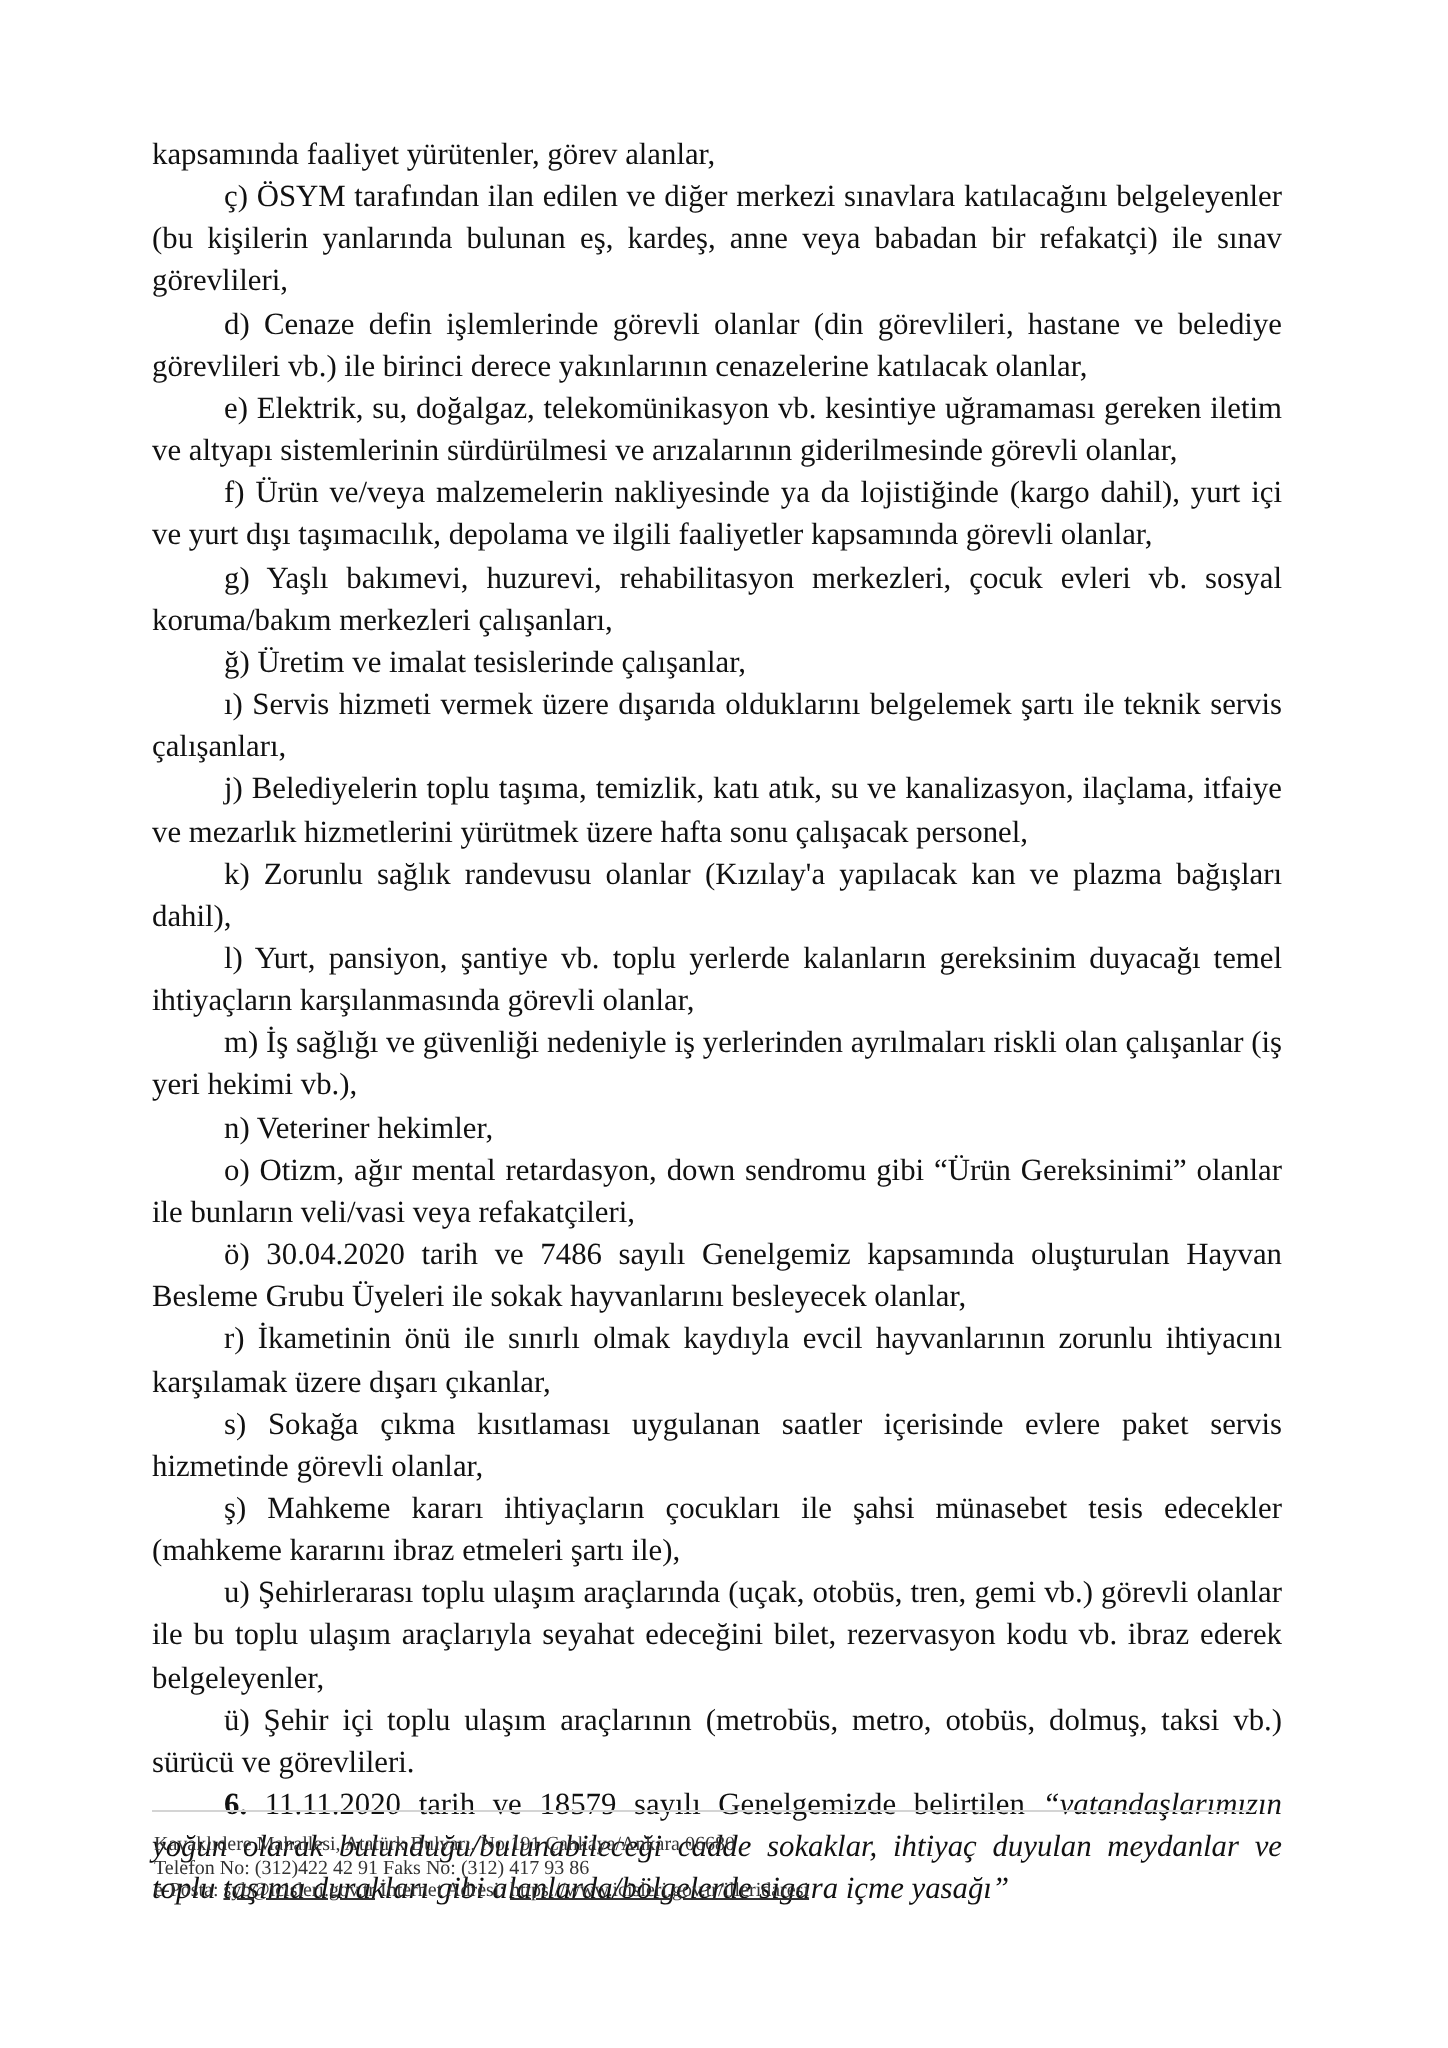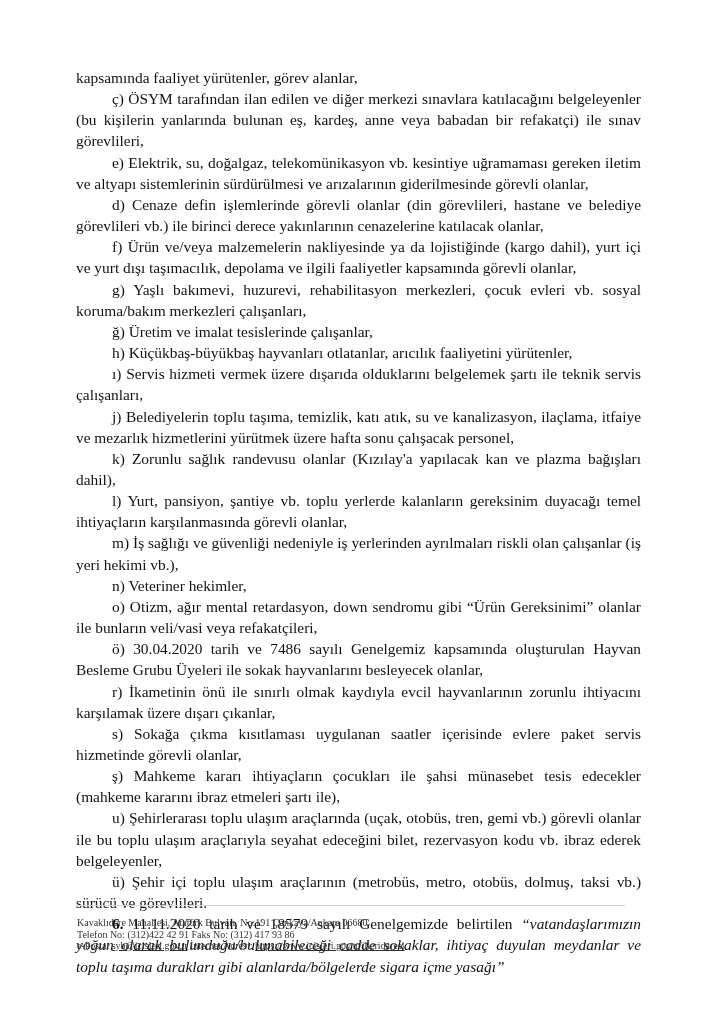--- a/index.html
+++ b/index.html
@@ -22,26 +22,25 @@
   }
   .footer a { color: #333; text-decoration: underline; }
 </style>
 </head>
 <body>
 
 <div class="page">
   <p class="p">kapsamında faaliyet yürütenler, görev alanlar,</p>
   <div id="items">
       <p class="p indent"><span>ç)</span> <span>ÖSYM tarafından ilan edilen ve diğer merkezi sınavlara katılacağını belgeleyenler (bu kişilerin yanlarında bulunan eş, kardeş, anne veya babadan bir refakatçi) ile sınav görevlileri,</span></p>
+      <p class="p indent"><span>d)</span> <span>Cenaze defin işlemlerinde görevli olanlar (din görevlileri, hastane ve belediye görevlileri vb.) ile birinci derece yakınlarının cenazelerine katılacak olanlar,</span></p>
       <p class="p indent"><span>e)</span> <span>Elektrik, su, doğalgaz, telekomünikasyon vb. kesintiye uğramaması gereken iletim ve altyapı sistemlerinin sürdürülmesi ve arızalarının giderilmesinde görevli olanlar,</span></p>
-      <p class="p indent"><span>d)</span> <span>Cenaze defin işlemlerinde görevli olanlar (din görevlileri, hastane ve belediye görevlileri vb.) ile birinci derece yakınlarının cenazelerine katılacak olanlar,</span></p>
       <p class="p indent"><span>f)</span> <span>Ürün ve/veya malzemelerin nakliyesinde ya da lojistiğinde (kargo dahil), yurt içi ve yurt dışı taşımacılık, depolama ve ilgili faaliyetler kapsamında görevli olanlar,</span></p>
       <p class="p indent"><span>g)</span> <span>Yaşlı bakımevi, huzurevi, rehabilitasyon merkezleri, çocuk evleri vb. sosyal koruma/bakım merkezleri çalışanları,</span></p>
       <p class="p indent"><span>ğ)</span> <span>Üretim ve imalat tesislerinde çalışanlar,</span></p>
-      <p class="p indent"><span>h)</span> <span>Küçükbaş-büyükbaş hayvanları otlatanlar, arıcılık faaliyetini yürütenler,</span></p>
       <p class="p indent"><span>ı)</span> <span>Servis hizmeti vermek üzere dışarıda olduklarını belgelemek şartı ile teknik servis çalışanları,</span></p>
       <p class="p indent"><span>j)</span> <span>Belediyelerin toplu taşıma, temizlik, katı atık, su ve kanalizasyon, ilaçlama, itfaiye ve mezarlık hizmetlerini yürütmek üzere hafta sonu çalışacak personel,</span></p>
       <p class="p indent"><span>k)</span> <span>Zorunlu sağlık randevusu olanlar (Kızılay'a yapılacak kan ve plazma bağışları dahil),</span></p>
       <p class="p indent"><span>l)</span> <span>Yurt, pansiyon, şantiye vb. toplu yerlerde kalanların gereksinim duyacağı temel ihtiyaçların karşılanmasında görevli olanlar,</span></p>
       <p class="p indent"><span>m)</span> <span>İş sağlığı ve güvenliği nedeniyle iş yerlerinden ayrılmaları riskli olan çalışanlar (iş yeri hekimi vb.),</span></p>
       <p class="p indent"><span>n)</span> <span>Veteriner hekimler,</span></p>
       <p class="p indent"><span>o)</span> <span>Otizm, ağır mental retardasyon, down sendromu gibi “Ürün Gereksinimi” olanlar ile bunların veli/vasi veya refakatçileri,</span></p>
       <p class="p indent"><span>ö)</span> <span>30.04.2020 tarih ve 7486 sayılı Genelgemiz kapsamında oluşturulan Hayvan Besleme Grubu Üyeleri ile sokak hayvanlarını besleyecek olanlar,</span></p>
       <p class="p indent"><span>r)</span> <span>İkametinin önü ile sınırlı olmak kaydıyla evcil hayvanlarının zorunlu ihtiyacını karşılamak üzere dışarı çıkanlar,</span></p>
       <p class="p indent"><span>s)</span> <span>Sokağa çıkma kısıtlaması uygulanan saatler içerisinde evlere paket servis hizmetinde görevli olanlar,</span></p>

